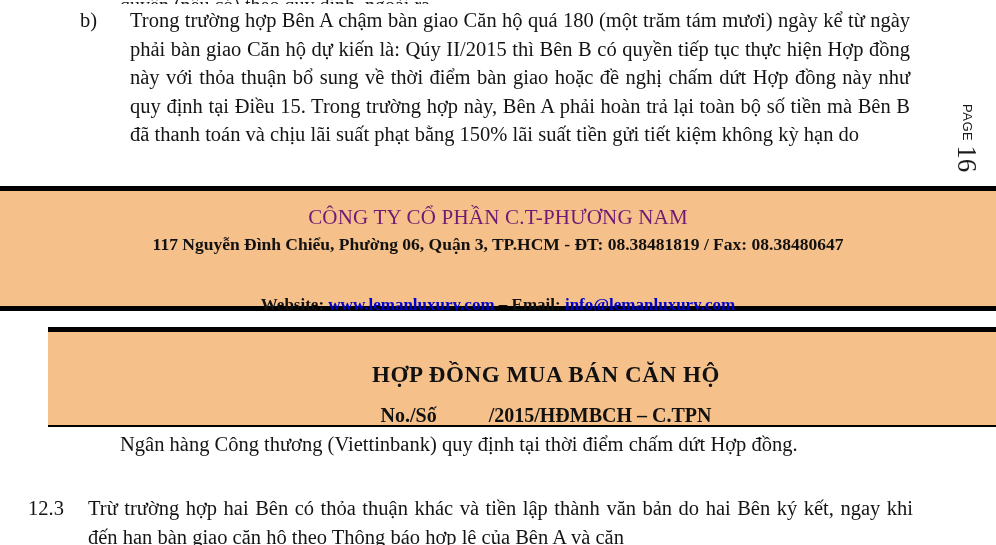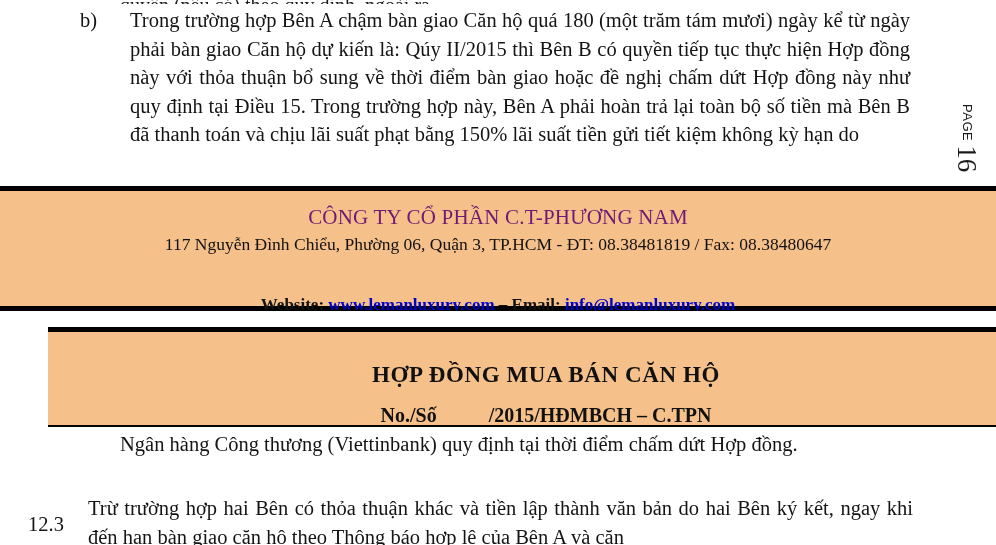--- a/index.html
+++ b/index.html
@@ -108,21 +108,21 @@
     text-align: center;
     font-size: 21px;
     font-weight: normal;
     letter-spacing: 0.2px;
     color: #701a75;
     margin-bottom: 4px;
   }
   .company-address {
     text-align: center;
     font-size: 17.5px;
-    font-weight: normal;
+    font-weight: bold;
     color: #111;
     margin-bottom: 1px;
   }
   .company-web {
     text-align: center;
     font-size: 17px;
     font-weight: bold;
     color: #111;
     margin-top: 40px;
   }
@@ -192,21 +192,21 @@
     top: 66px;
     left: 28px;
     width: 885px;
     font-size: 20.5px;
     line-height: 29px;
     color: #141414;
   }
   .clause-123 .num {
     position: absolute;
     left: 0;
-    top: 16px;
+    top: 0;
     width: 60px;
   }
   .clause-123 .body {
     margin-left: 60px;
     text-align: justify;
   }
 </style>
 </head>
 <body>
 

